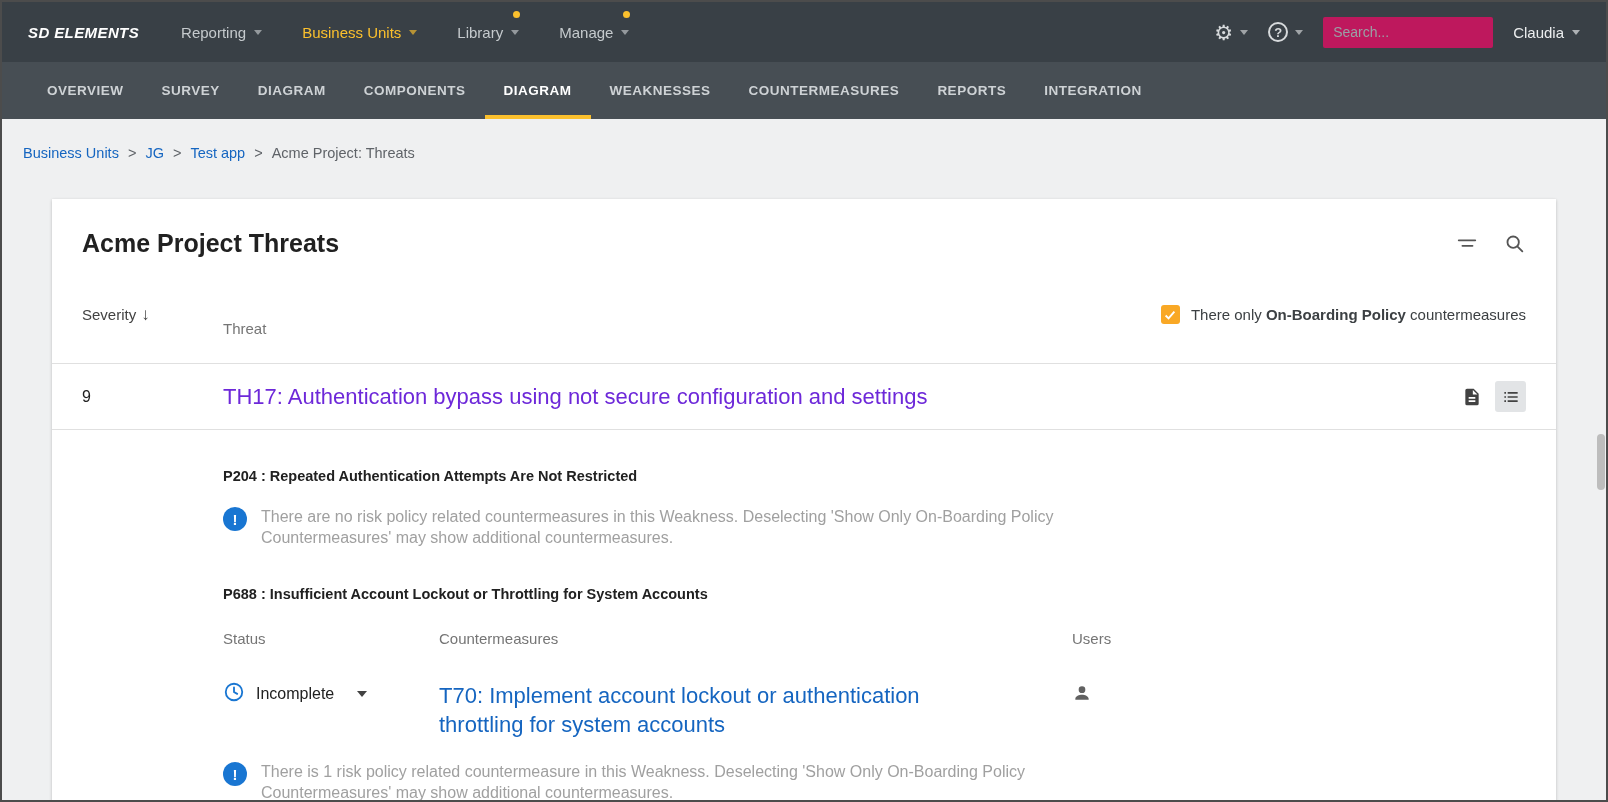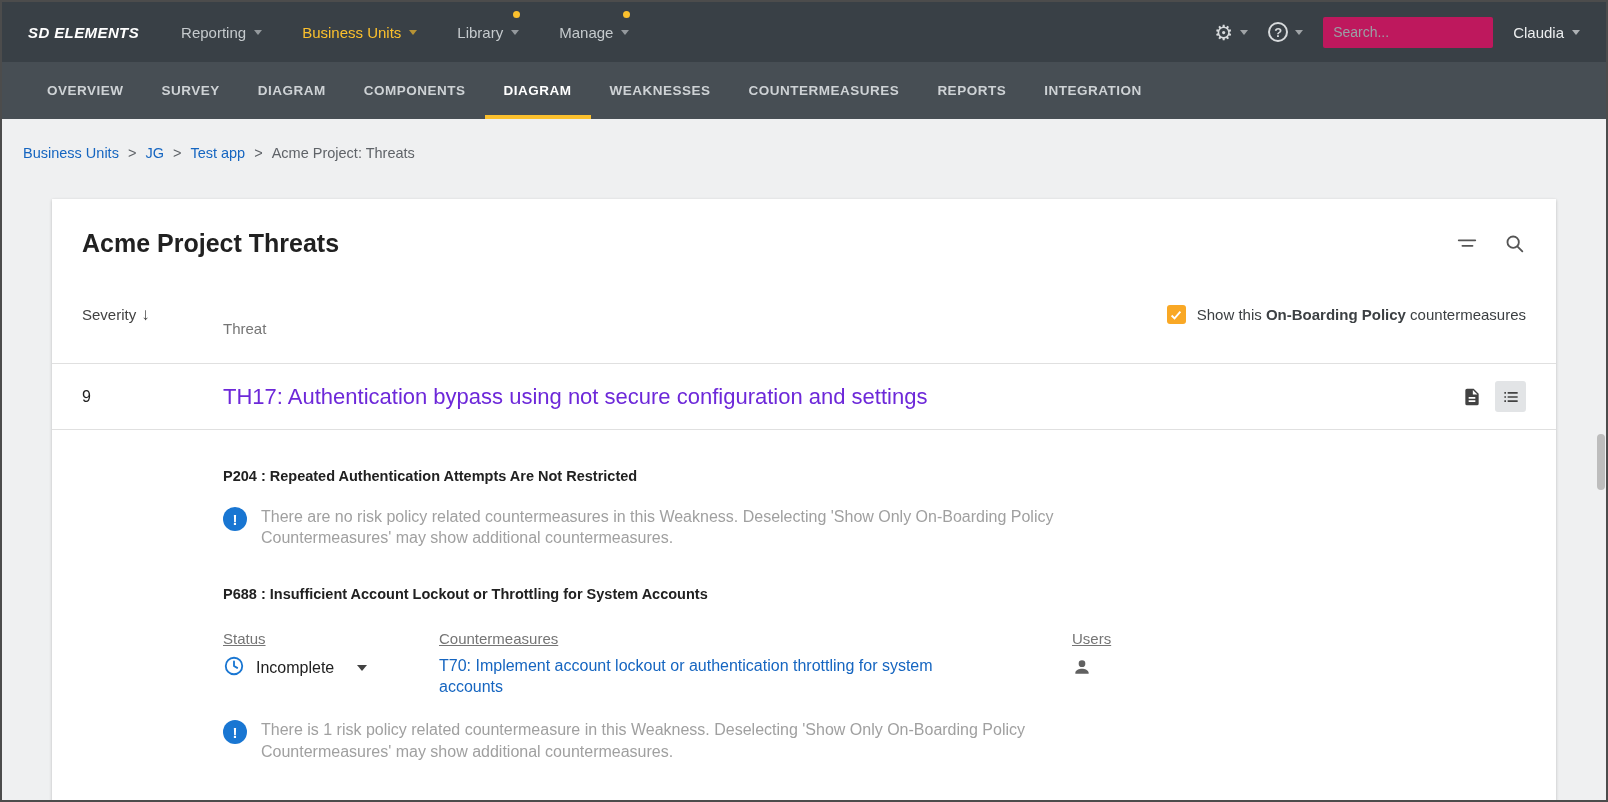--- a/index.html
+++ b/index.html
@@ -57,29 +57,29 @@
   .action-btn { width:31px; height:31px; display:flex; align-items:center; justify-content:center; border-radius:3px; cursor:pointer; }
   .action-btn.selected { background:#e2e4e6; }
 
   
   .threat-details { padding:0 30px 80px 171px; }
   .weakness-title { margin:38px 0 0; font-size:14.5px; font-weight:700; color:#212121; }
   .note { display:flex; align-items:flex-start; gap:14px; margin-top:22px; }
   .info-icon { width:24px; height:24px; border-radius:50%; background:#1976d2; color:#ffffff; font-weight:700; font-size:15px; display:flex; align-items:center; justify-content:center; flex:none; margin-top:1px; }
   .note p { margin:0; color:#a0a0a0; font-size:16px; line-height:1.32; max-width:830px; }
 
-  .cm-head { display:flex; margin-top:28px; color:#757575; font-size:15px;text-decoration:underline; }
+  .cm-head { display:flex; margin-top:28px; color:#757575; font-size:15px; }
   .cm-col-status { width:216px; flex:none; }
   .cm-col-cm { width:633px; flex:none; }
   .cm-col-users { flex:1; }
-  .cm-row { display:flex; align-items:flex-start; margin-top:8px; }
+  .cm-row { display:flex; align-items:flex-start; margin-top:34px; }
   .status-cell { display:flex; align-items:center; gap:11px; cursor:pointer; }
   .status-text { font-size:16px; color:#212121; }
   .status-caret { width:0; height:0; border-left:5px solid transparent; border-right:5px solid transparent; border-top:6px solid #424242; margin-left:12px; }
-  .cm-link { display:block; max-width:545px; color:#1565c0; font-size:16px; line-height:1.32; text-decoration:none; cursor:pointer; }
+  .cm-link { display:block; max-width:545px; color:#1565c0; font-size:22px; line-height:1.32; text-decoration:none; cursor:pointer; }
   .users-cell { padding-top:2px; }
 
   
   .scroll-thumb { position:absolute; right:1px; top:432px; width:8px; height:56px; background:#bdbdbd; border-radius:4px; cursor:pointer; }
 </style>
 </head>
 <body>
 
 <div class="frame">
 
@@ -164,21 +164,21 @@
           <span class="sort-arrow">↓</span>
         </div>
       </div>
       <div class="col-threat">Threat</div>
       <div class="filter-toggle">
         <span class="checkbox">
           <svg width="14" height="14" viewBox="0 0 24 24">
               <path d="M4.5 12.8l5 5 10-11.5" fill="none" stroke="#ffffff" stroke-width="3.2"></path>
             </svg>
         </span>
-        <span class="filter-label"><span>Show this </span><b>On-Boarding Policy</b><span> countermeasures</span></span>
+        <span class="filter-label"><span>There only </span><b>On-Boarding Policy</b><span> countermeasures</span></span>
       </div>
     </div>
 
     <div class="threat-row">
       <div class="threat-sev">9</div>
       <div class="threat-title">TH17: Authentication bypass using not secure configuration and settings</div>
       <div class="row-actions">
         <span class="action-btn">
           <svg width="20" height="20" viewBox="0 0 24 24">
               <path fill="#424242" d="M14 2H6a2 2 0 0 0-2 2v16a2 2 0 0 0 2 2h12a2 2 0 0 0 2-2V8l-6-6zm2 16H8v-2h8v2zm0-4H8v-2h8v2zm-3-5V3.5L18.5 9H13z"></path>

